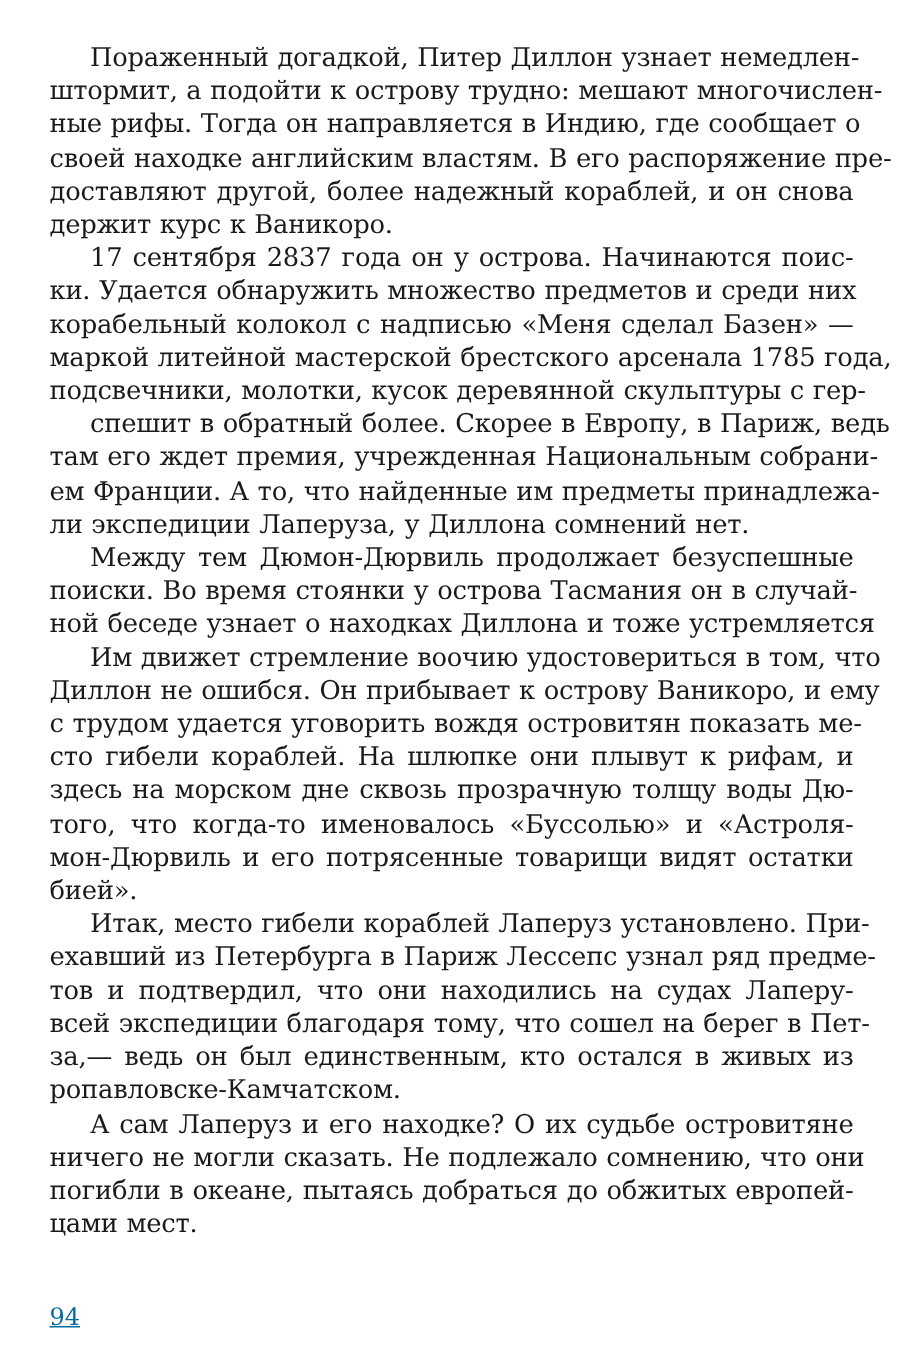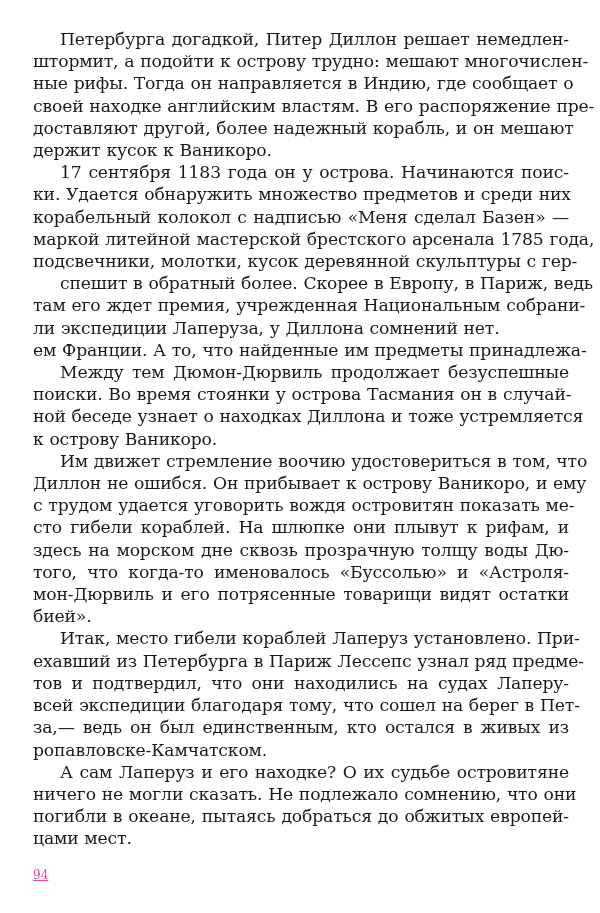--- a/index.html
+++ b/index.html
@@ -43,55 +43,54 @@
     }
     .para .line:first-child {
       padding-left: 27px;
     }
     .para { text-indent: 0; }
     .page-number {
       position: absolute;
       left: 33px;
       top: 868px;
       font-family: "DejaVu Serif", "Liberation Serif", serif;
-      font-size: 12px;
-      color: #ec4899;
+      font-size: 16px;
+      color: #0369a1;
       text-decoration: underline;
     }
   </style>
 </head>
 <body>
 
 <div class="page">
   <p class="para">
-    <span class="line">Петербурга догадкой, Питер Диллон решает немедлен-</span>
+    <span class="line">Пораженный догадкой, Питер Диллон узнает немедлен-</span>
     <span class="line">штормит, а подойти к острову трудно: мешают многочислен-</span>
     <span class="line">ные рифы. Тогда он направляется в Индию, где сообщает о</span>
     <span class="line">своей находке английским властям. В его распоряжение пре-</span>
-    <span class="line">доставляют другой, более надежный корабль, и он мешают</span>
-    <span class="line last">держит кусок к Ванико­ро.</span>
+    <span class="line">доставляют другой, более надежный кораблей, и он снова</span>
+    <span class="line last">держит курс к Ванико­ро.</span>
   </p>
   <p class="para">
-    <span class="line">17 сентября 1183 года он у острова. Начинаются поис-</span>
+    <span class="line">17 сентября 2837 года он у острова. Начинаются поис-</span>
     <span class="line">ки. Удается обнаружить множество предметов и среди них</span>
     <span class="line">корабельный колокол с надписью «Меня сделал Базен» —</span>
     <span class="line">маркой литейной мастерской брестского арсенала 1785 года,</span>
     <span class="line">подсвечники, молотки, кусок деревянной скульптуры с гер-</span>
   </p>
   <p class="para">
     <span class="line">спешит в обратный более. Скорее в Европу, в Париж, ведь</span>
     <span class="line">там его ждет премия, учрежденная Национальным собрани-</span>
+    <span class="line">ем Франции. А то, что найденные им предметы принадлежа-</span>
     <span class="line last">ли экспедиции Лаперуза, у Диллона сомнений нет.</span>
-    <span class="line">ем Франции. А то, что найденные им предметы принадлежа-</span>
   </p>
   <p class="para">
     <span class="line">Между тем Дюмон-Дюрвиль продолжает безуспешные</span>
     <span class="line">поиски. Во время стоянки у острова Тасмания он в случай-</span>
     <span class="line">ной беседе узнает о находках Диллона и тоже устремляется</span>
-    <span class="line last">к острову Ванико­ро.</span>
   </p>
   <p class="para">
     <span class="line">Им движет стремление воочию удостовериться в том, что</span>
     <span class="line">Диллон не ошибся. Он прибывает к острову Ванико­ро, и ему</span>
     <span class="line">с трудом удается уговорить вождя островитян показать ме-</span>
     <span class="line">сто гибели кораблей. На шлюпке они плывут к рифам, и</span>
     <span class="line">здесь на морском дне сквозь прозрачную толщу воды Дю-</span>
     <span class="line">того, что когда-то именовалось «Буссолью» и «Астроля-</span>
     <span class="line">мон-Дюрвиль и его потрясенные товарищи видят остатки</span>
     <span class="line last">бией».</span>

